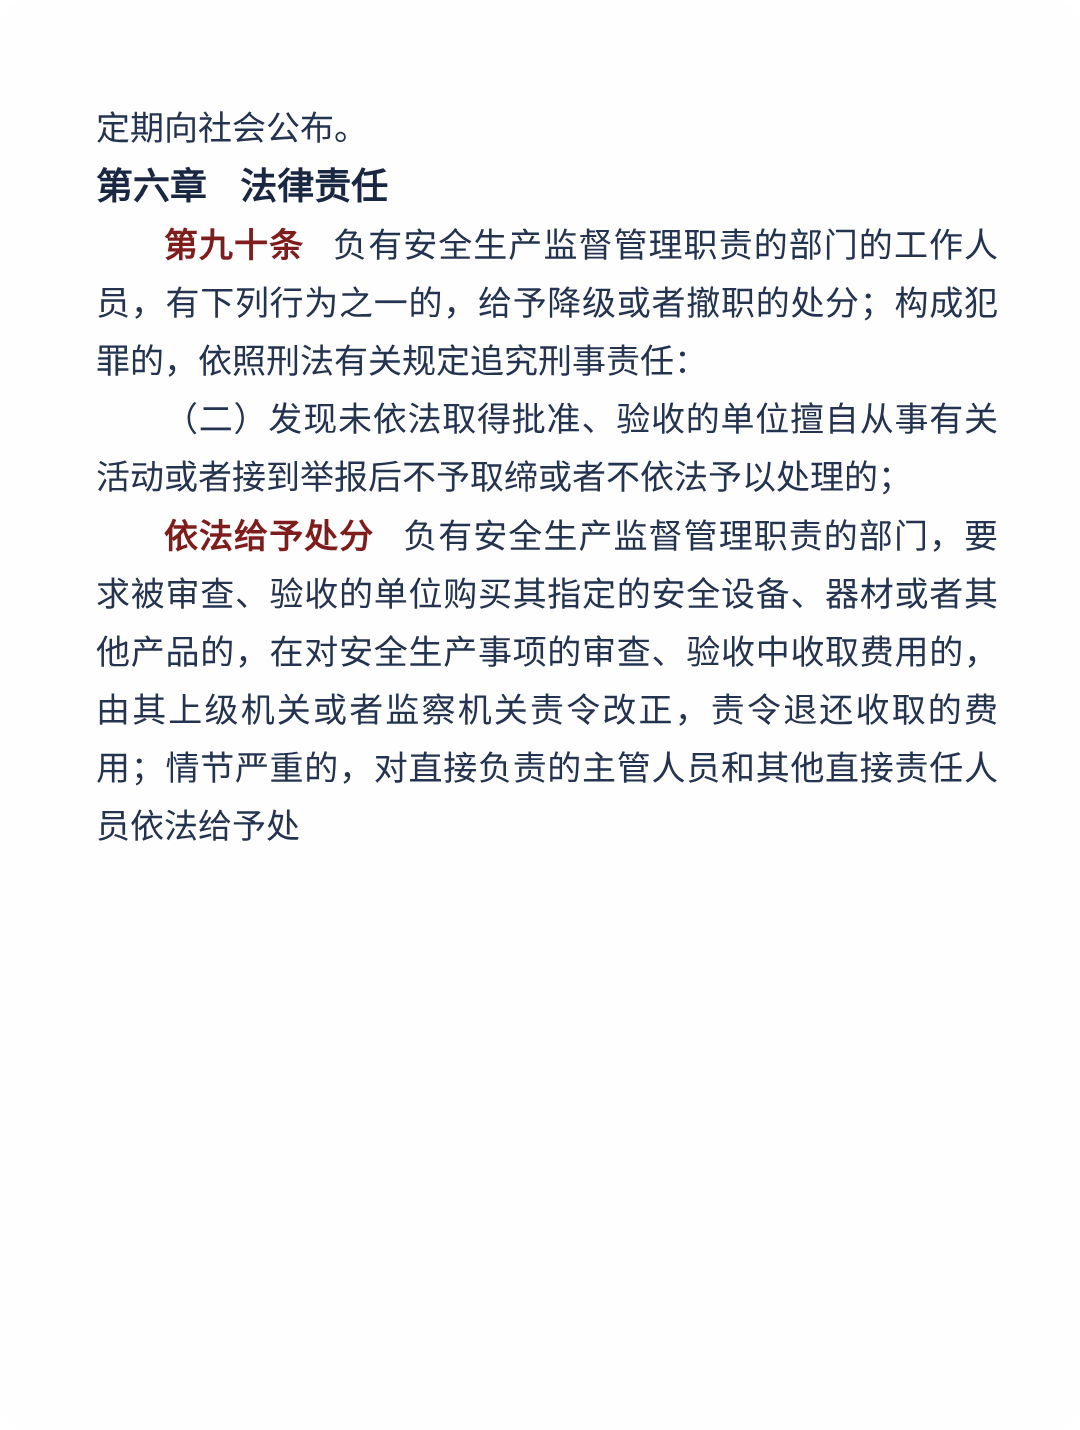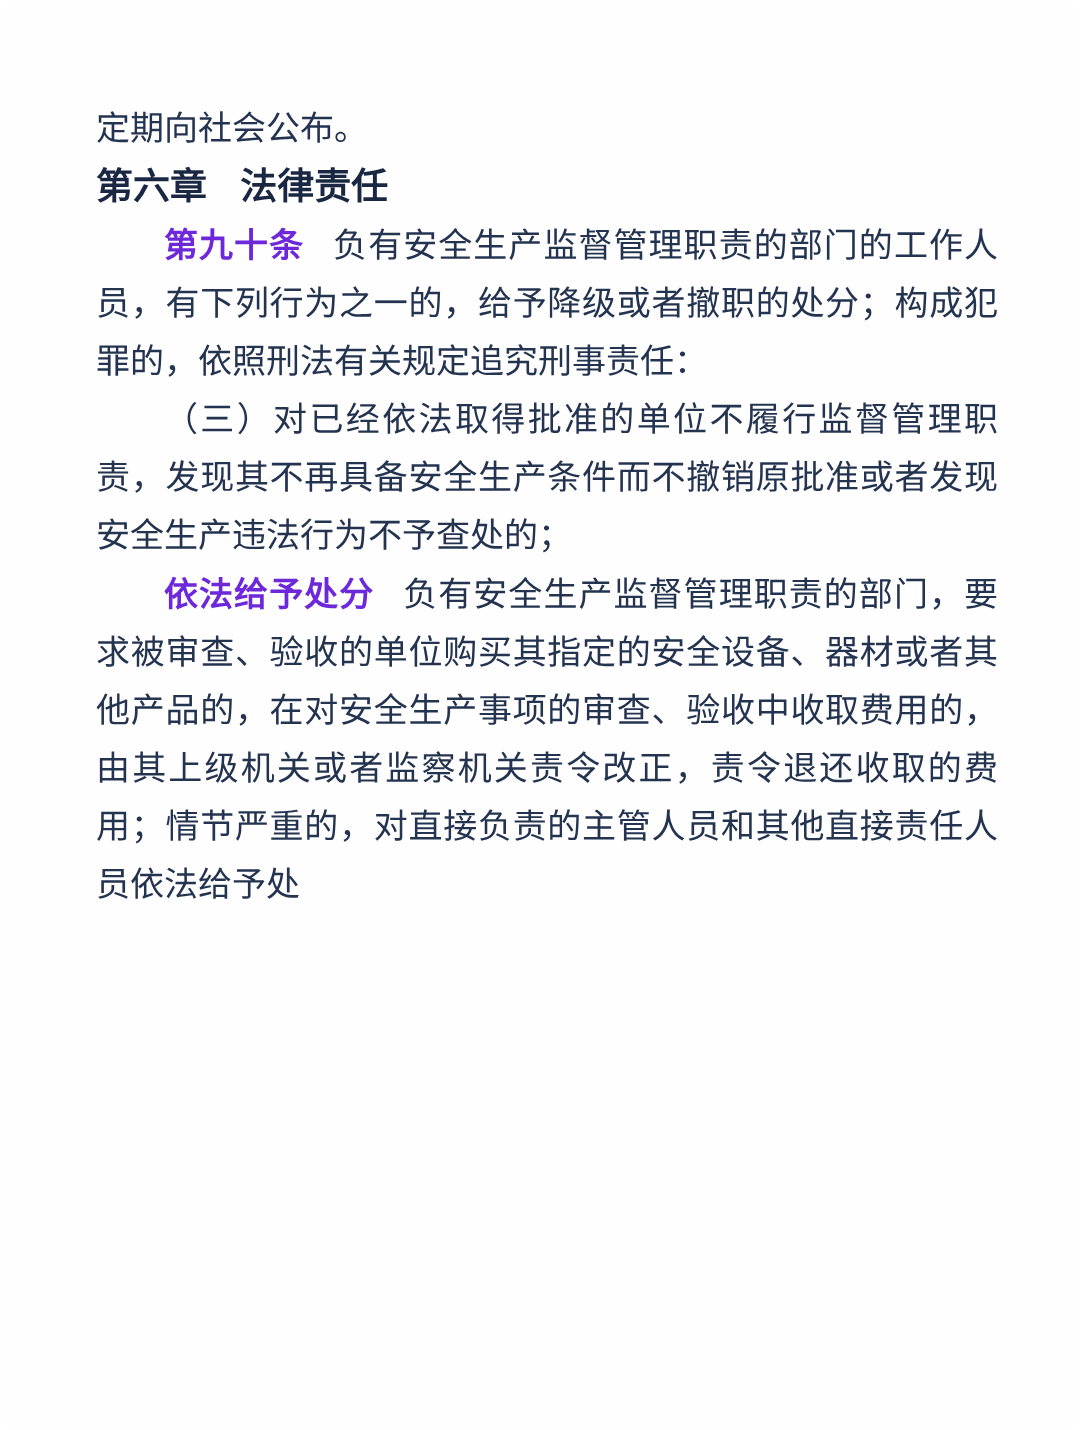--- a/index.html
+++ b/index.html
@@ -40,36 +40,36 @@
     text-indent: 0;
     margin: 10px 0 6px 0;
   }
   .chapter-heading .lead {
     margin-right: 0.9em;
     color: inherit;
   }
   .lead {
     font-family: "Liberation Sans", "DejaVu Sans", sans-serif;
     font-weight: bold;
-    color: #6d28d9;
+    color: #7f1d1d;
     margin-right: 0.85em;
   }
 </style>
 </head>
 <body>
 
 <div class="page">
 
   <p class="plain"><span>定期向社会公布。</span></p>
 
   <p class="chapter-heading"><span class="lead">第六章</span><span>法律责任</span></p>
 
   <p class="article"><span class="lead">第九十条</span><span>负有安全生产监督管理职责的部门的工作人员，有下列行为之一的，给予降级或者撤职的处分；构成犯罪的，依照刑法有关规定追究刑事责任：</span></p>
 
 
+  <p class="indent"><span>（二）发现未依法取得批准、验收的单位擅自从事有关活动或者接到举报后不予取缔或者不依法予以处理的；</span></p>
 
-  <p class="indent"><span>（三）对已经依法取得批准的单位不履行监督管理职责，发现其不再具备安全生产条件而不撤销原批准或者发现安全生产违法行为不予查处的；</span></p>
 
 
 
   <p class="article"><span class="lead">依法给予处分</span><span>负有安全生产监督管理职责的部门，要求被审查、验收的单位购买其指定的安全设备、器材或者其他产品的，在对安全生产事项的审查、验收中收取费用的，由其上级机关或者监察机关责令改正，责令退还收取的费用；情节严重的，对直接负责的主管人员和其他直接责任人员依法给予处</span></p>
 
 </div>
 
 </body></html>

